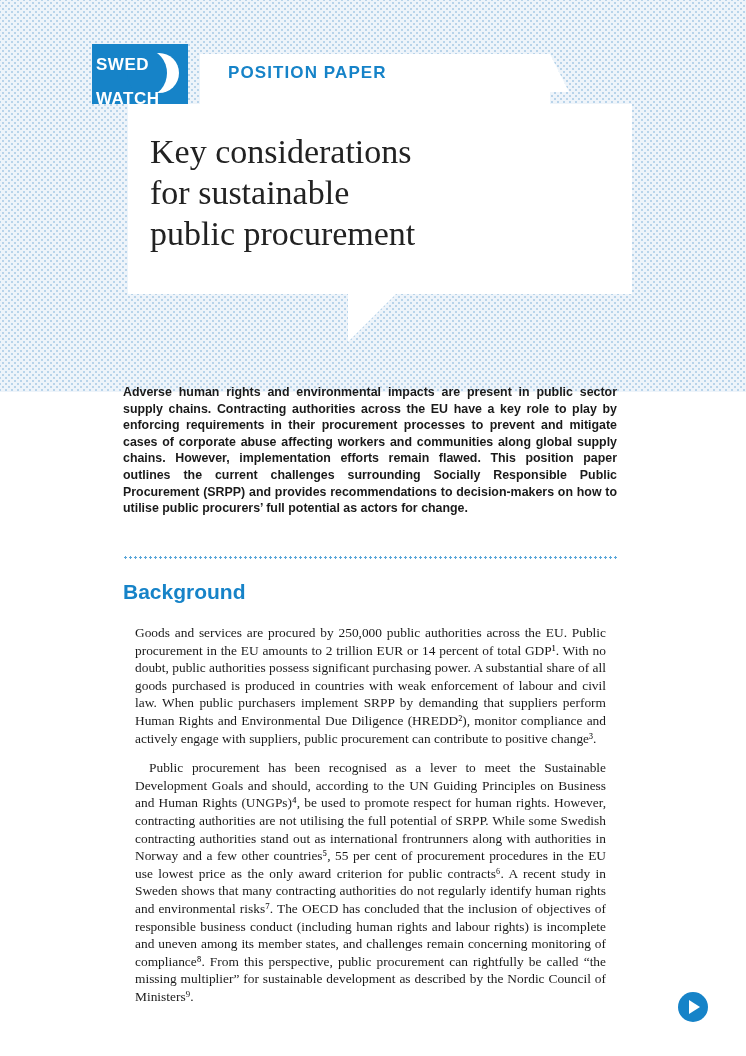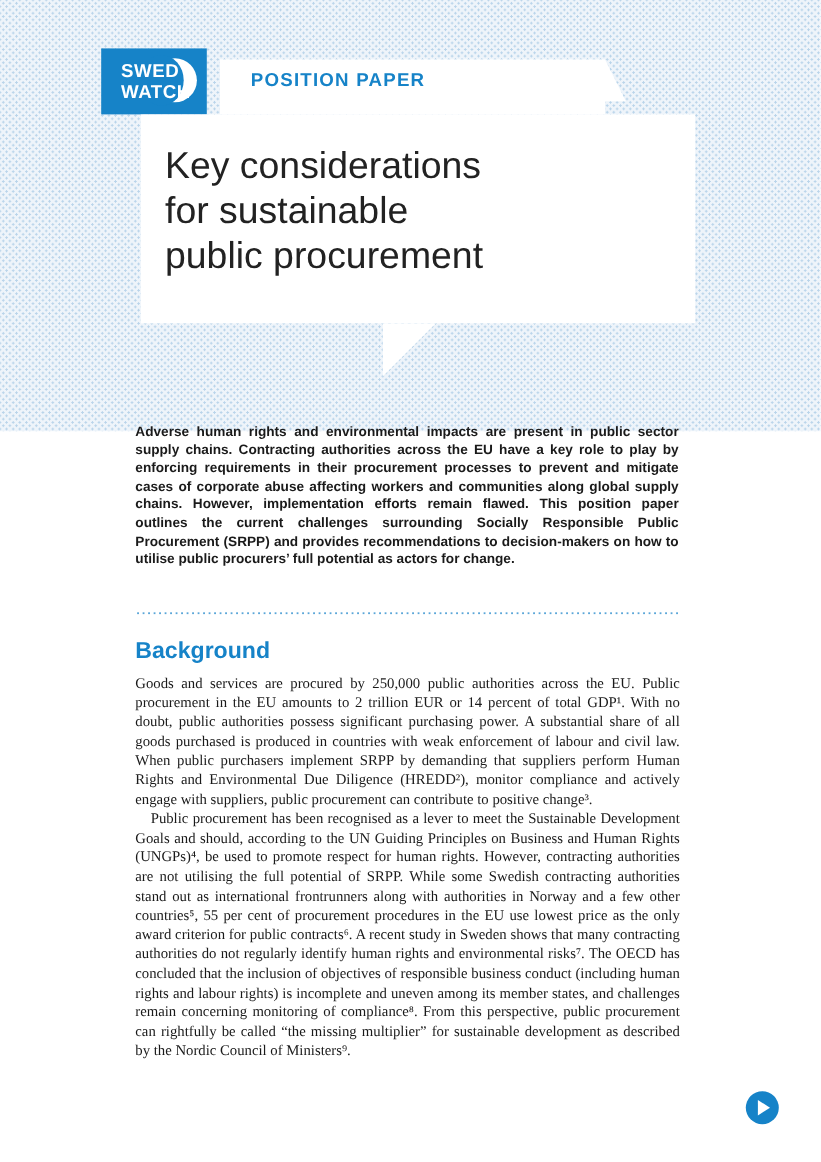--- a/index.html
+++ b/index.html
@@ -52,21 +52,21 @@
     top: 0;
     width: 96px;
     height: 60px;
     background: #1683c8;
     color: #ffffff;
     font-family: "Liberation Sans", sans-serif;
     font-weight: bold;
     font-size: 17px;
     letter-spacing: 0.5px;
     line-height: 19px;
-    padding: 11px 0 0 18px;
+    padding: 11px 0 0 4px;
     box-sizing: border-box;
   }
   .logo .crescent {
     position: absolute;
     right: 9px;
     top: 9px;
     width: 40px;
     height: 40px;
     border-radius: 50%;
     background: #ffffff;
@@ -78,21 +78,21 @@
     top: -3px;
     width: 40px;
     height: 46px;
     border-radius: 50%;
     background: #1683c8;
   }
   .logo .line1, .logo .line2 {
     position: relative;
     z-index: 3;
   }
-  .logo .line2 { margin-top: 0; }
+  .logo .line2 { margin-top: 15px; }
 
   .paper-tab {
     position: absolute;
     left: 108px;
     top: 10px;
     height: 50px;
     width: 350px;
     background: #ffffff;
   }
   .paper-tab::after {
@@ -116,21 +116,21 @@
 
   .title-card {
     position: absolute;
     left: 36px;
     top: 60px;
     width: 504px;
     height: 190px;
     background: #ffffff;
   }
   .title-card .title {
-    font-family: Liberation Sans, sans-serif;
+    font-family: Liberation Serif, serif;
     font-size: 34px;
     line-height: 41px;
     color: #222222;
     padding: 27px 0 0 22px;
     font-weight: normal;
     margin: 0;
   }
   .card-tail {
     position: absolute;
     left: 256px;
@@ -182,21 +182,21 @@
     position: absolute;
     left: 123px;
     top: 612px;
     width: 495px;
     font-family: "Liberation Serif", serif;
     font-size: 13.4px;
     line-height: 17.6px;
     color: #1a1a1a;
     text-align: justify;
   }
-  .body-copy p { margin: 0; }
+  .body-copy p { margin: 12px; }
   .body-copy p + p { text-indent: 14px; }
 
   
   .play-button {
     position: absolute;
     left: 678px;
     top: 992px;
     width: 30px;
     height: 30px;
     border-radius: 50%;

